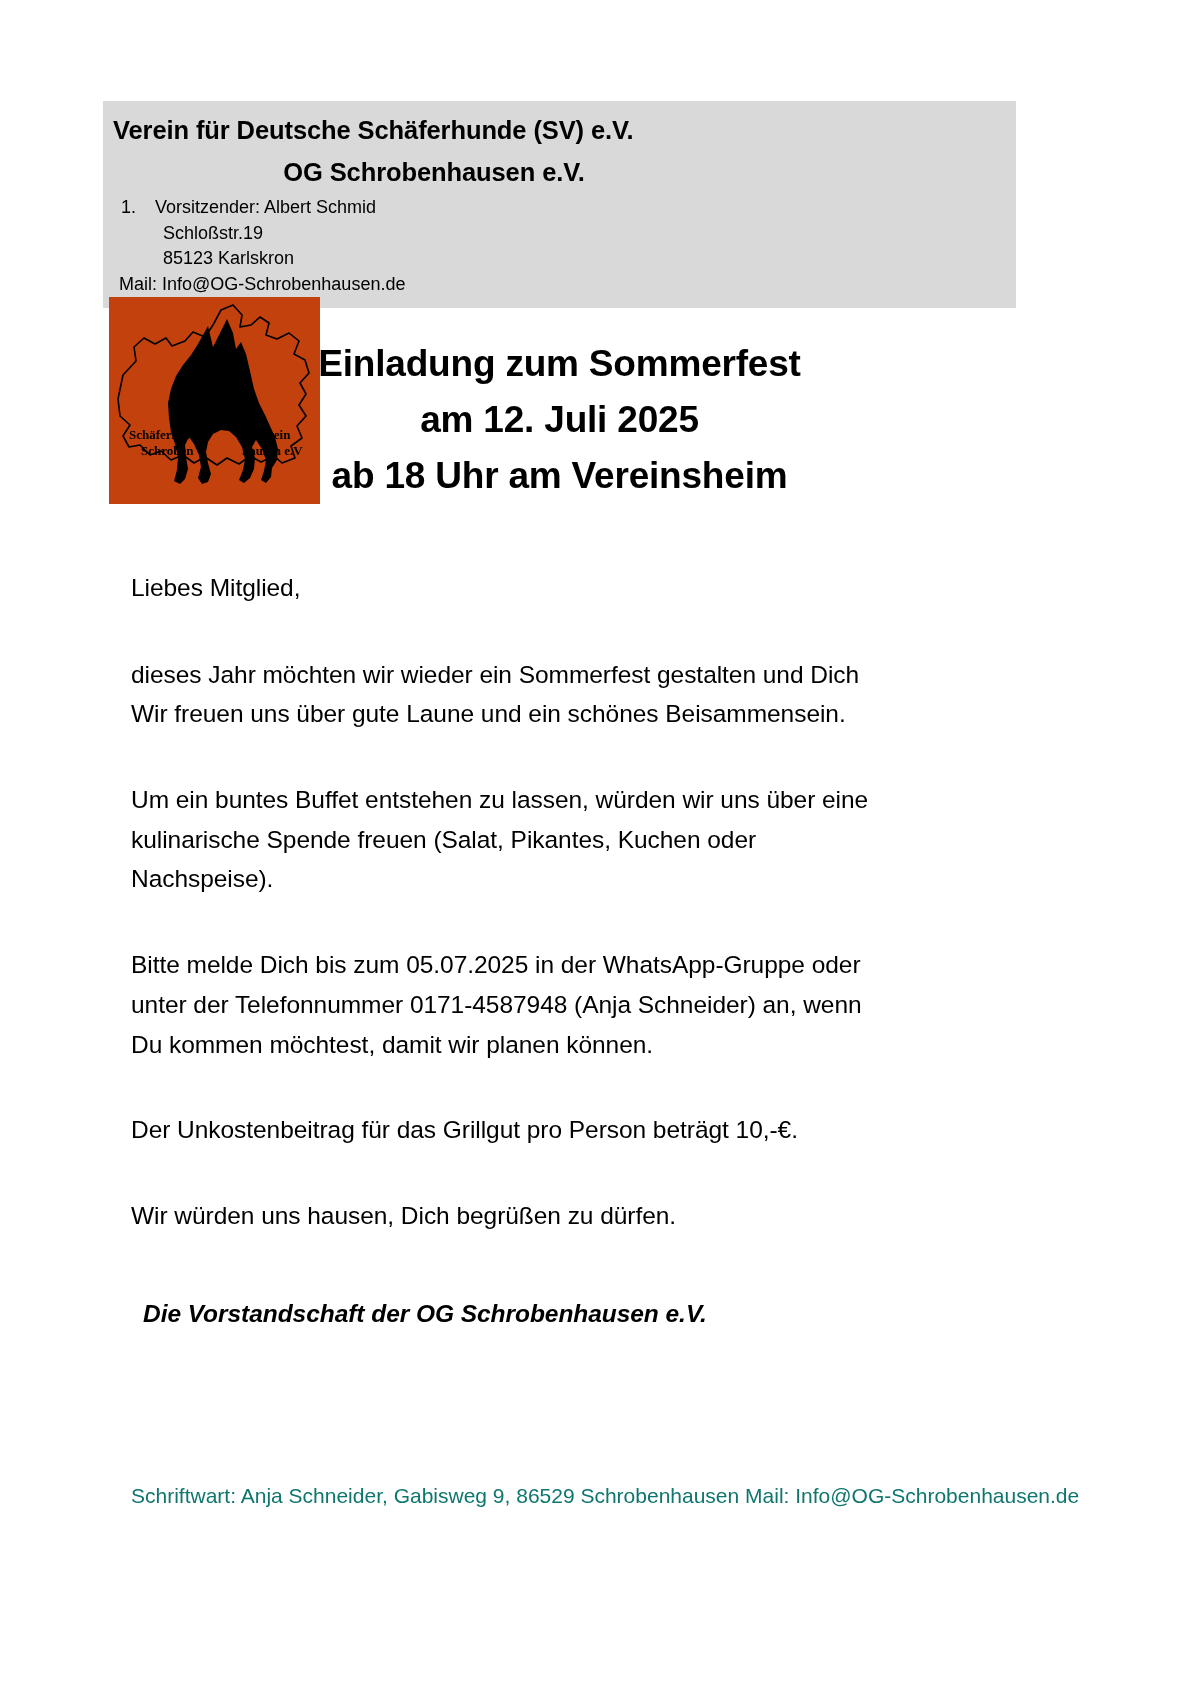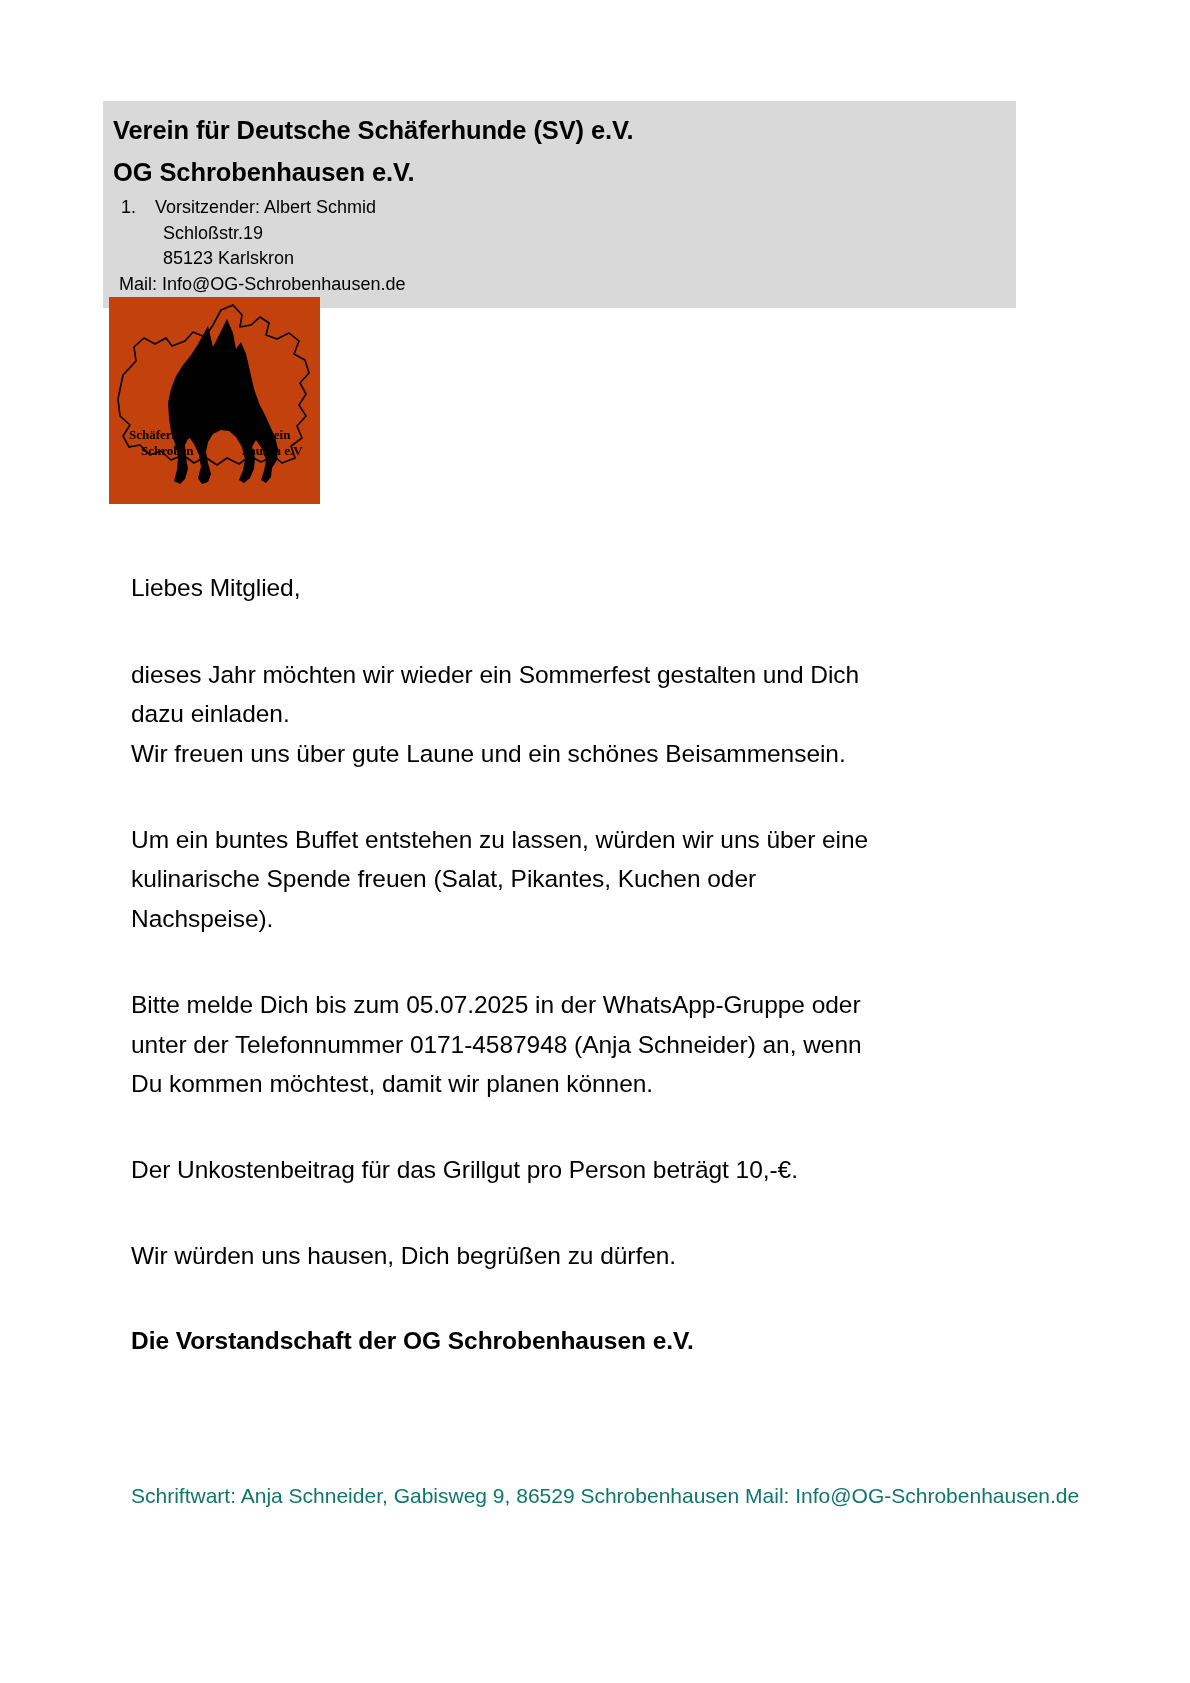--- a/index.html
+++ b/index.html
@@ -48,20 +48,21 @@
     line-height: 1.18;
     white-space: nowrap;
   }
   .lh-line2 {
     font-size: 25.5px;
     font-weight: bold;
     letter-spacing: -0.1px;
     line-height: 1.18;
     margin-top: 12px;
     white-space: nowrap;
+    text-align: center;
   }
   .lh-addr {
     margin-top: 8px;
     font-size: 18px;
     line-height: 1.42;
   }
   .lh-addr-row {
     display: flex;
     flex-direction: row;
   }
@@ -119,21 +120,22 @@
     width: 862px;
     font-size: 24.5px;
     line-height: 1.62;
     letter-spacing: -0.05px;
   }
   .para { margin: 0; }
   .spacer-lg { height: 47px; }
   .spacer-md { height: 46px; }
   .bold-sign {
     font-weight: bold;
-    margin: 0;
+    margin: 12px;
+    font-style: italic;
   }
 
   
   .footer {
     position: absolute;
     left: 131px;
     top: 1481px;
     width: 900px;
     font-size: 21px;
     line-height: 1.4;
@@ -185,28 +187,32 @@
 
           <text x="20" y="142" font-family="'Liberation Serif', serif" font-size="13" font-weight="bold" fill="#000000">Schäferhund</text>
           <text x="147" y="142" font-family="'Liberation Serif', serif" font-size="13" font-weight="bold" fill="#000000">verein</text>
           <text x="32" y="158" font-family="'Liberation Serif', serif" font-size="13" font-weight="bold" fill="#000000">Schroben</text>
           <text x="133" y="158" font-family="'Liberation Serif', serif" font-size="13" font-weight="bold" fill="#000000">hausen e.V</text>
         </svg>
       </div>
     </div>
   </div>
 
+  <div class="headline">
+    <div>Einladung zum Sommerfest</div>
+    <div>am 12. Juli 2025</div>
+    <div>ab 18 Uhr am Vereinsheim</div>
+  </div>
 
   <div class="body-block">
 
     <p class="para">Liebes Mitglied,</p>
     <div class="spacer-lg"></div>
 
     <p class="para">dieses Jahr möchten wir wieder ein Sommerfest gestalten und Dich</p>
-    <p class="para">dazu einladen.</p>
     <p class="para">Wir freuen uns über gute Laune und ein schönes Beisammensein.</p>
     <div class="spacer-md"></div>
 
     <p class="para">Um ein buntes Buffet entstehen zu lassen, würden wir uns über eine</p>
     <p class="para">kulinarische Spende freuen (Salat, Pikantes, Kuchen oder</p>
     <p class="para">Nachspeise).</p>
     <div class="spacer-md"></div>
 
     <p class="para">Bitte melde Dich bis zum 05.07.2025 in der WhatsApp-Gruppe oder</p>
     <p class="para">unter der Telefonnummer 0171-4587948 (Anja Schneider) an, wenn</p>

